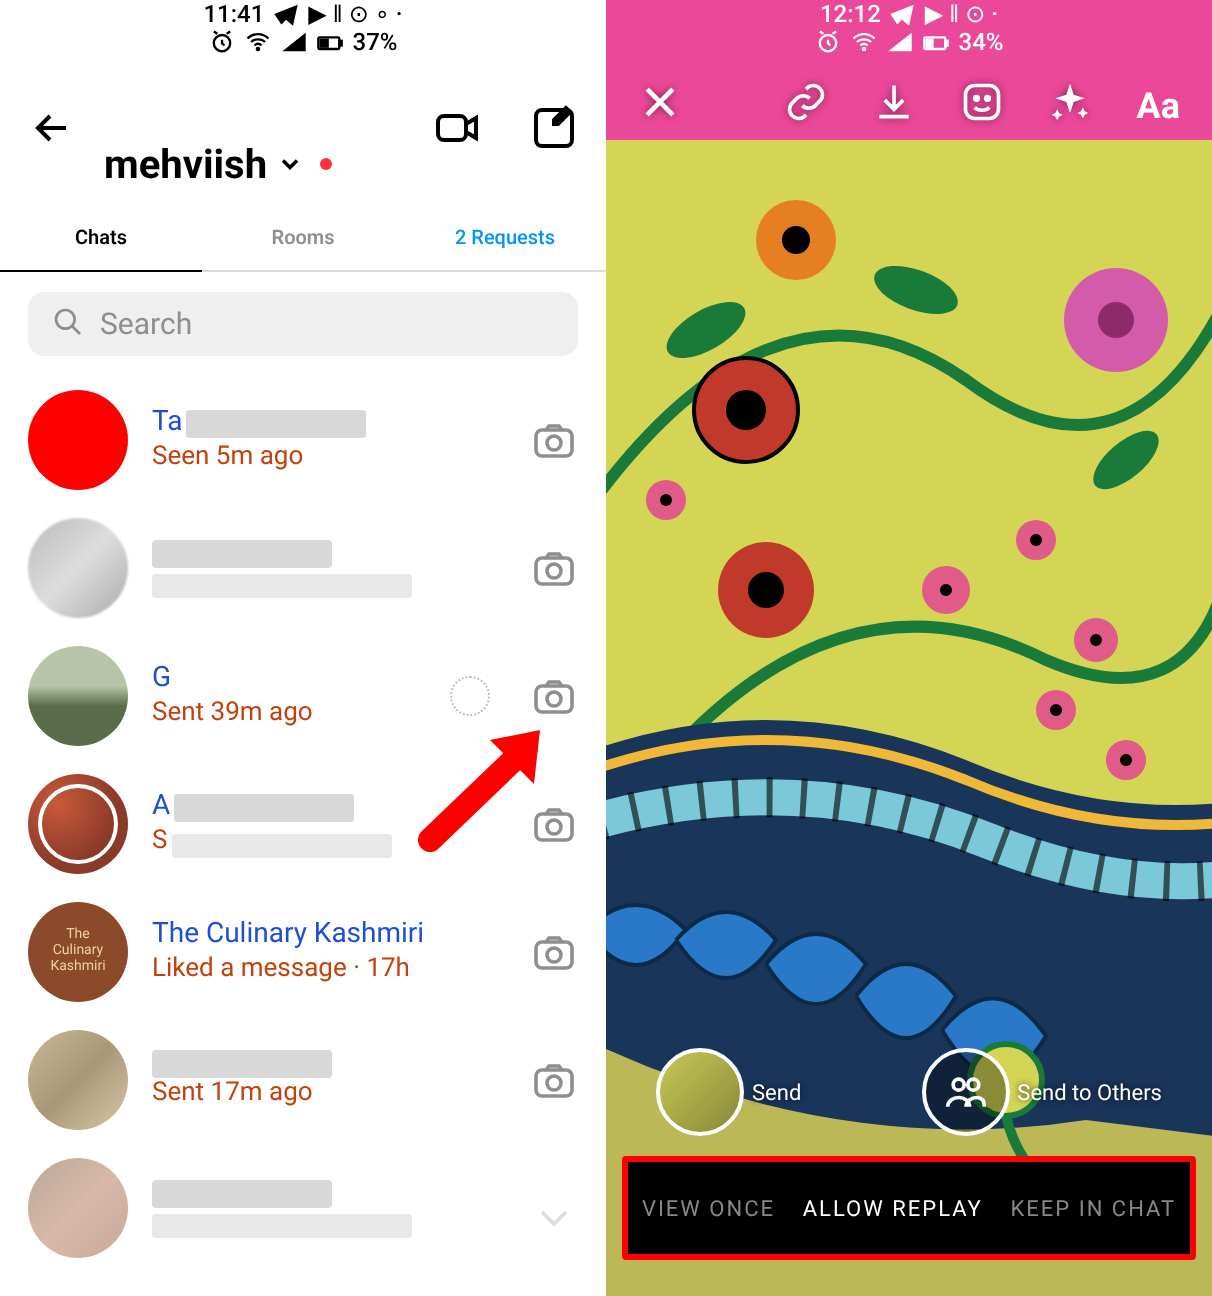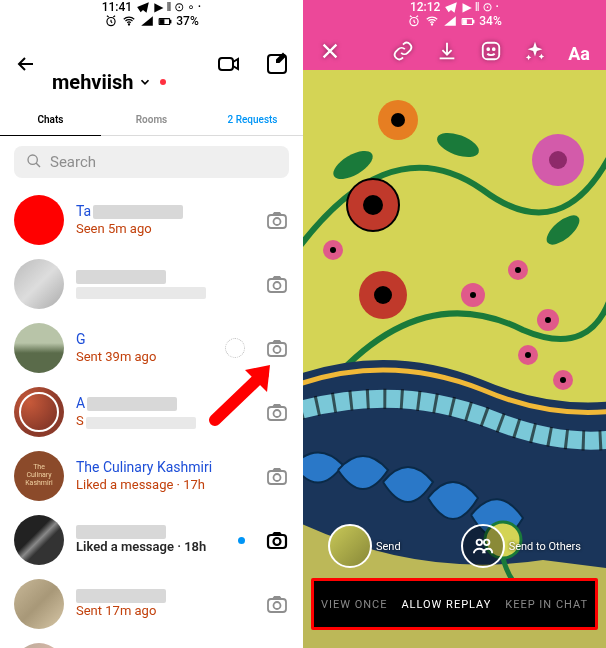--- a/index.html
+++ b/index.html
@@ -221,33 +221,20 @@
         <div class="chat-name">The Culinary Kashmiri</div>
         <div class="chat-sub">Liked a message · 17h</div>
       </div>
       <svg class="cam" viewBox="0 0 24 24" fill="none" stroke="currentColor" stroke-width="1.8">
           <rect x="3" y="7" width="18" height="13" rx="3"></rect>
           <path d="M8 7l1.5-2h5L16 7"></path>
           <circle cx="12" cy="13.5" r="3.5"></circle>
         </svg>
     </div>
 
-    <div class="chat-row">
-      <div class="avatar av-bw"></div>
-      <div class="chat-txt">
-        <div class="chat-name blur-bar"></div>
-        <div class="chat-sub" style="color:#262626;font-weight:600">Liked a message · 18h</div>
-      </div>
-      <div class="blue-dot"></div>
-      <svg class="cam dark" viewBox="0 0 24 24" fill="none" stroke="currentColor" stroke-width="2.2">
-          <rect x="3" y="7" width="18" height="13" rx="3"></rect>
-          <path d="M8 7l1.5-2h5L16 7"></path>
-          <circle cx="12" cy="13.5" r="3.5"></circle>
-        </svg>
-    </div>
 
     <div class="chat-row">
       <div class="avatar av-blur2"></div>
       <div class="chat-txt">
         <div class="chat-name blur-bar"></div>
         <div class="chat-sub">Sent 17m ago</div>
       </div>
       <svg class="cam" viewBox="0 0 24 24" fill="none" stroke="currentColor" stroke-width="1.8">
           <rect x="3" y="7" width="18" height="13" rx="3"></rect>
           <path d="M8 7l1.5-2h5L16 7"></path>

